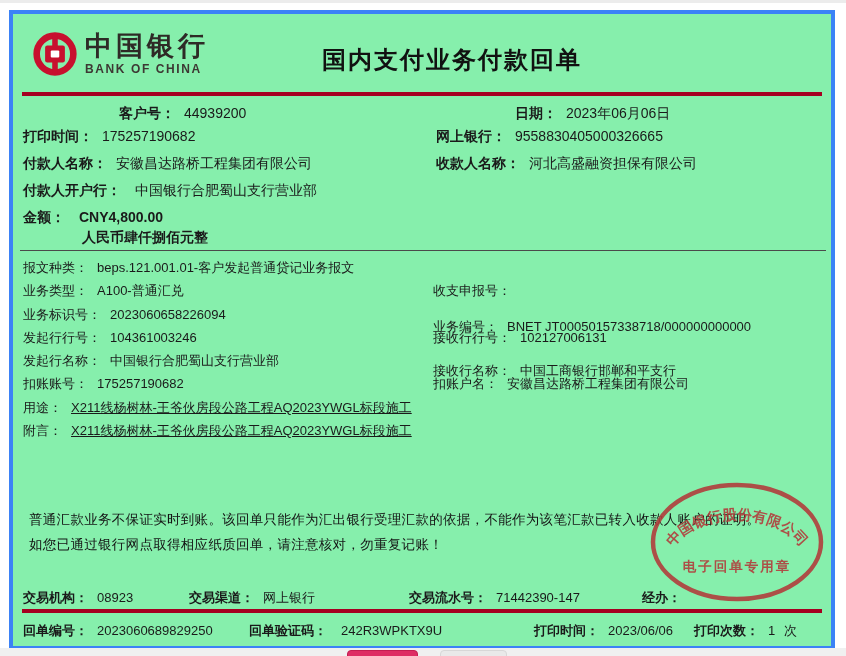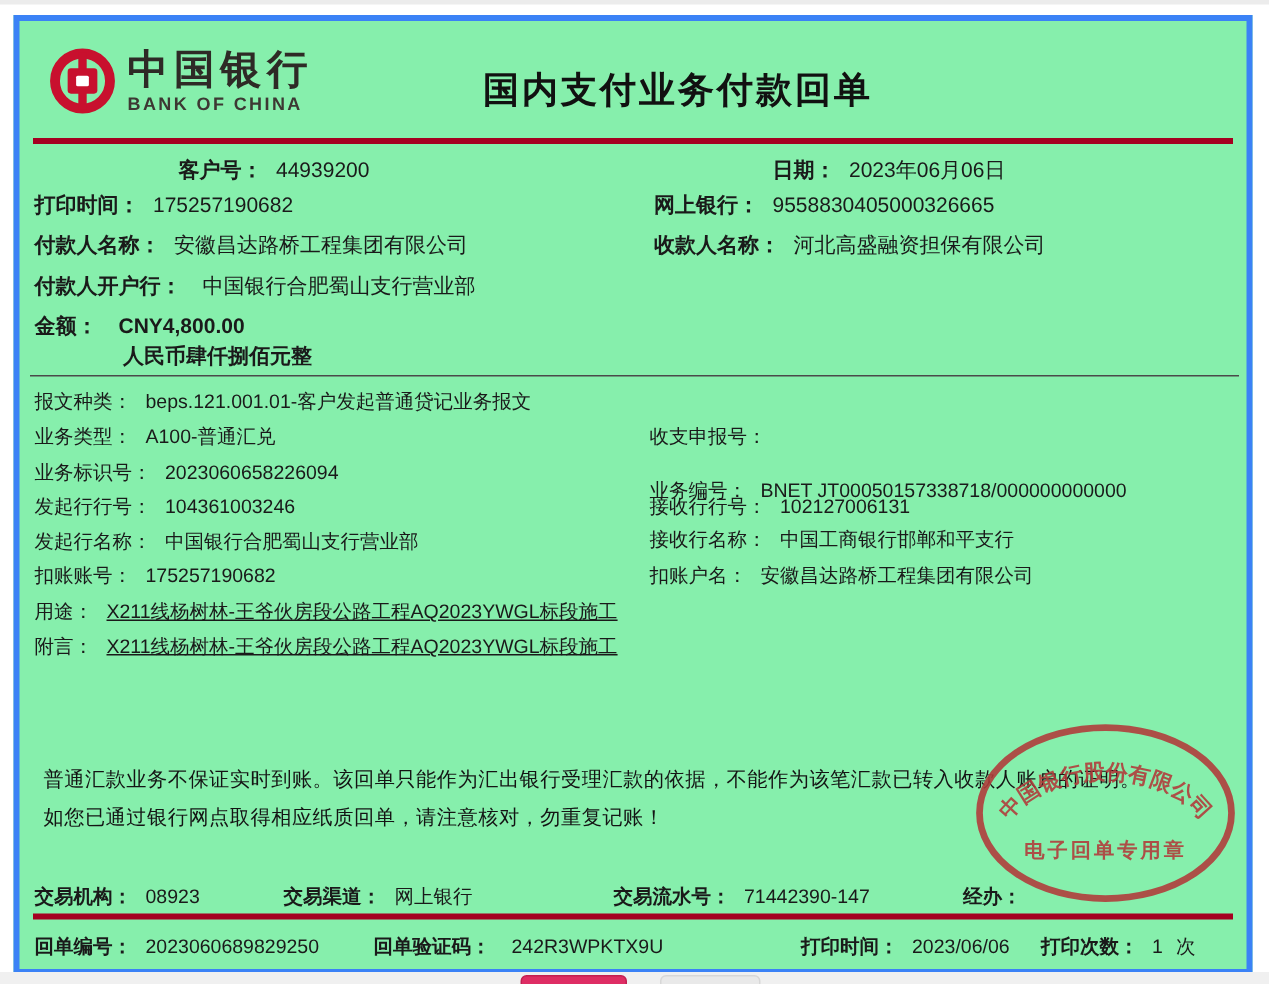--- a/index.html
+++ b/index.html
@@ -124,21 +124,21 @@
   <div class="row det" style="left:10px; top:315px;">
     <span class="lbl">发起行行号：</span><span class="val">104361003246</span>
   </div>
   <div class="row det" style="left:420px; top:315px;">
     <span class="lbl">接收行行号：</span><span class="val">102127006131</span>
   </div>
 
   <div class="row det" style="left:10px; top:338px;">
     <span class="lbl">发起行名称：</span><span class="val">中国银行合肥蜀山支行营业部</span>
   </div>
-  <div class="row det" style="left:420px; top:337px;">
+  <div class="row det" style="left:420px; top:348px;">
     <span class="lbl">接收行名称：</span><span class="val">中国工商银行邯郸和平支行</span>
   </div>
 
   <div class="row det" style="left:10px; top:361px;">
     <span class="lbl">扣账账号：</span><span class="val">175257190682</span>
   </div>
   <div class="row det" style="left:420px; top:361px;">
     <span class="lbl">扣账户名：</span><span class="val">安徽昌达路桥工程集团有限公司</span>
   </div>
 

